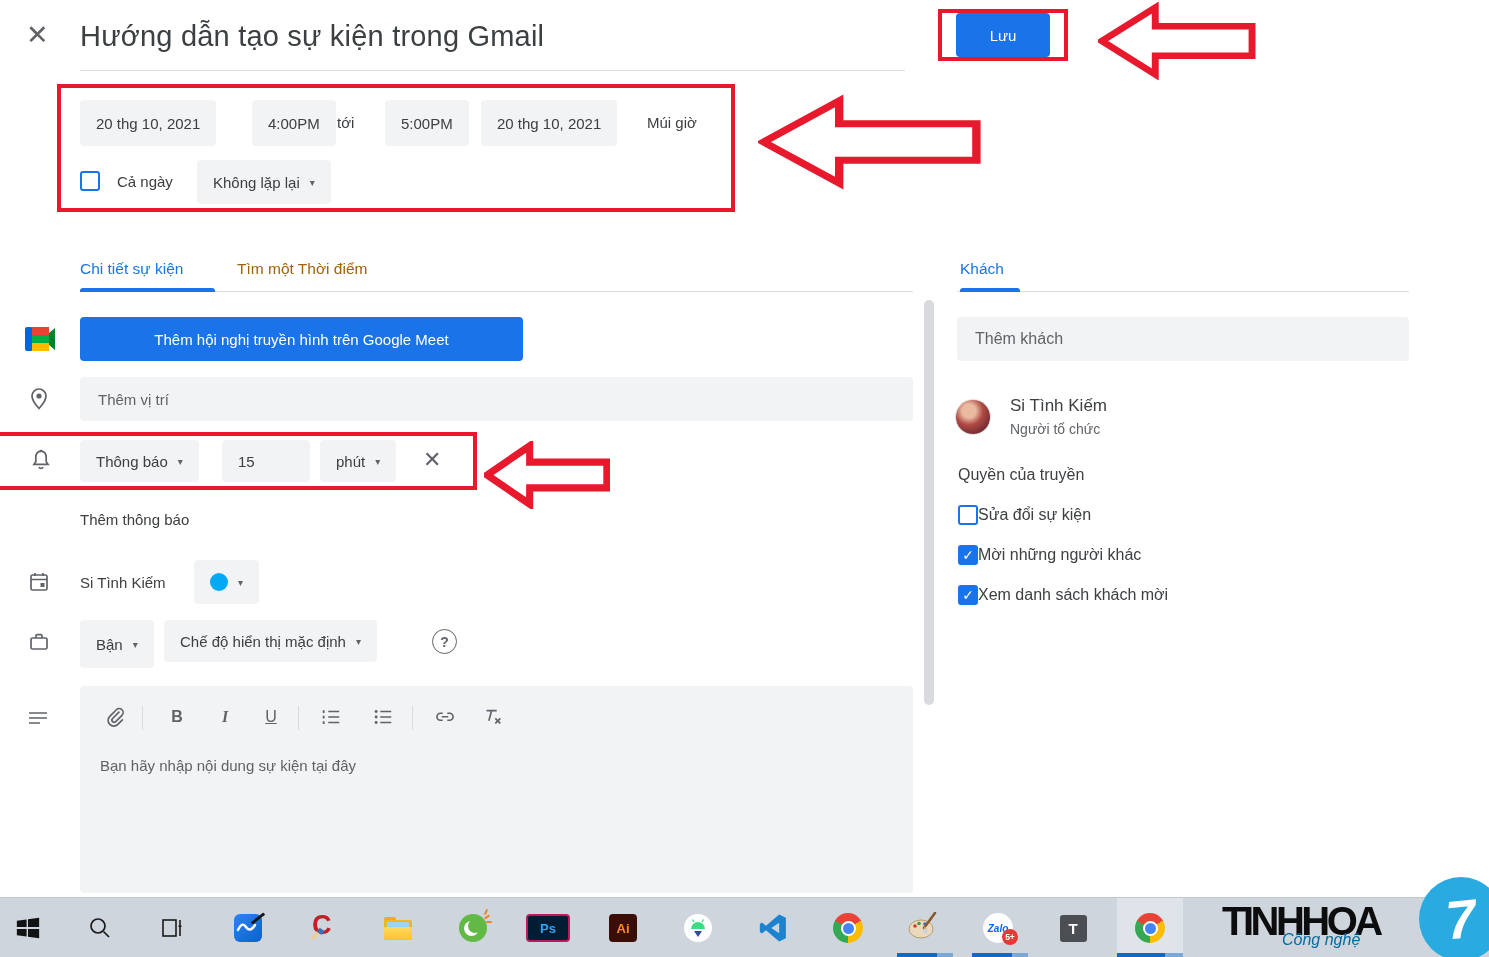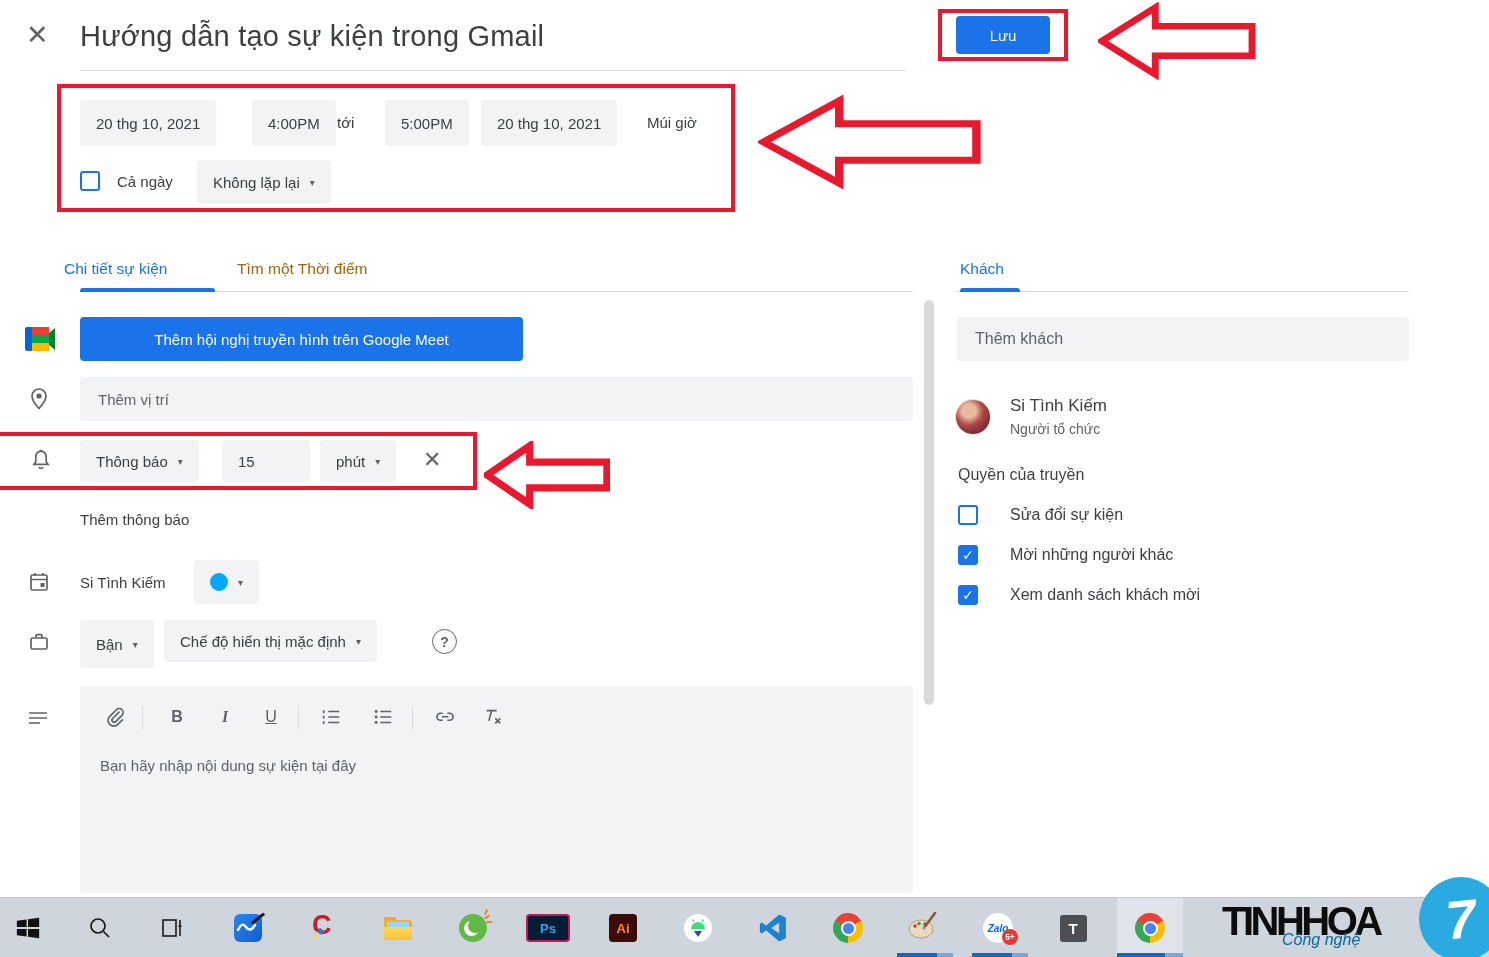--- a/index.html
+++ b/index.html
@@ -10,21 +10,21 @@
     color:#3c4043;
   }
   .abs{ position:absolute; }
 
   
   .close-x{ left:26px; top:22px; font-size:27px; color:#5f6368; line-height:1; cursor:pointer;}
   .page-title{ left:80px; top:20px; font-size:29px; font-weight:400; color:#3c4043; letter-spacing:.2px;}
   .title-rule{ left:80px; top:70px; width:825px; height:1px; background:#dadce0; }
   .save-annot{ left:938px; top:9px; width:130px; height:52px; border:4px solid #e8192d;
     display:flex; align-items:center; justify-content:center; background:#fff;}
-  .save-btn{ width:94px; height:38px; background:#1a73e8; color:#fff; border:none; border-radius:4px;
+  .save-btn{ width:94px; height:44px; background:#1a73e8; color:#fff; border:none; border-radius:4px;
     font-size:15px; font-weight:500; font-family:inherit; cursor:pointer;}
 
   
   .redbox{ border:4px solid #e8192d; background:transparent; }
   .annot-arrow path{ fill:#fff; stroke:#e8192d; }
 
   
   .chip{ background:#f1f3f4; border-radius:4px; display:flex; align-items:center;
     padding:0 16px; font-size:15px; color:#3c4043; height:46px; white-space:nowrap; cursor:pointer;}
   .caret{ font-size:10px; color:#5f6368; margin-left:10px; }
@@ -67,21 +67,21 @@
   .tb-b{ font-weight:bold; }
   .tb-i{ font-style:italic; font-family:"Liberation Serif","DejaVu Serif",serif; font-weight:bold;}
   .tb-u{ text-decoration:underline; }
 
   .scrollbar{ left:924px; top:300px; width:10px; height:405px; background:#d8dadd; border-radius:6px; cursor:grab;}
 
   
   .avatar{ left:955px; top:399px; width:36px; height:36px; border-radius:50%;
     background:radial-gradient(circle at 38% 32%, #e9b9a0 0 22%, #b04a44 45%, #6e2730 80%, #4c1a22);
     border:1px solid #e2e2e2;}
-  .perm-row{ display:flex; align-items:center; gap:32px; }
+  .perm-row{ display:flex; align-items:center; }
   .perm-label{ font-size:16px; color:#3c4043; }
 
   
   .taskbar{ left:0; top:897px; width:1489px; height:60px; background:#ced5dd; border-top:1px solid #c2c9d1;}
   .tcell{ position:absolute; top:0; width:56px; height:60px; display:flex; align-items:center; justify-content:center; cursor:pointer;}
   .tcell.active-bg{ background:#dfe4ea; }
   .runline{ position:absolute; bottom:0; height:4px; background:linear-gradient(90deg,#1766c2 72%,#7aa9d8 72%); }
 
   .win-svg{ width:26px; height:26px; }
   .srch svg, .tview svg{ width:26px; height:26px; }
@@ -164,21 +164,21 @@
   <div class="abs plain-label" style="left:117px;top:173px;">Cả ngày</div>
   <div class="abs chip" style="left:197px;top:160px;height:44px;">
     <span>Không lặp lại</span>
     <span class="caret">▾</span>
   </div>
 
   <svg class="abs annot-arrow" style="left:758px;top:94px;" width="224" height="96" viewBox="0 0 160 84" preserveAspectRatio="none">
     <path d="M4 42 L58 6 V26 H156 V58 H58 V78 Z" stroke-width="6"></path>
   </svg>
 
-  <div class="abs tab active" style="left:64px;top:260px;">Chi tiết sự kiện</div>
+  <div class="abs tab active" style="left:80px;top:260px;">Chi tiết sự kiện</div>
   <div class="abs tab" style="left:237px;top:260px;color:#a16207;">Tìm một Thời điểm</div>
   <div class="abs tab-rule" style="left:80px;top:291px;width:833px;"></div>
   <div class="abs tab-bar" style="left:80px;top:288px;width:135px;"></div>
 
   <div class="abs tab active" style="left:960px;top:260px;">Khách</div>
   <div class="abs tab-rule" style="left:957px;top:291px;width:452px;"></div>
   <div class="abs tab-bar" style="left:960px;top:288px;width:60px;"></div>
 
   <svg class="abs" style="left:25px;top:327px;" width="30" height="25" viewBox="0 0 30 25">
     <rect x="0" y="0" width="8" height="24" rx="2" fill="#0066da"></rect>

